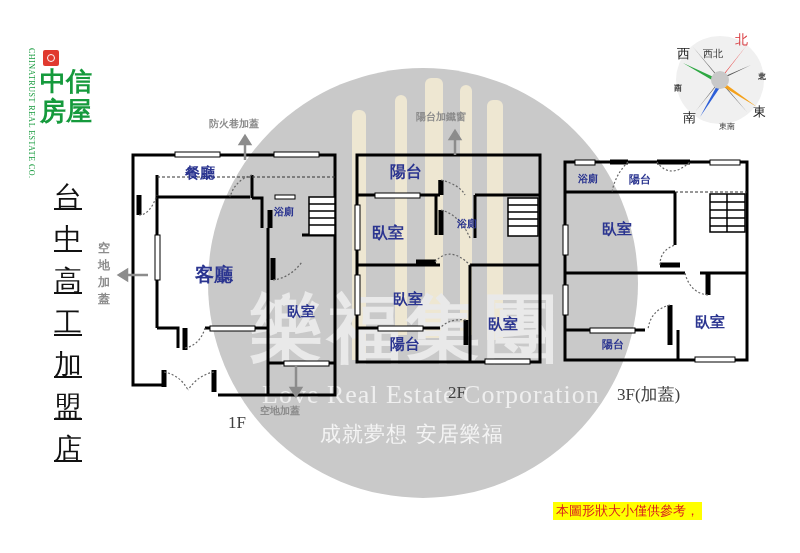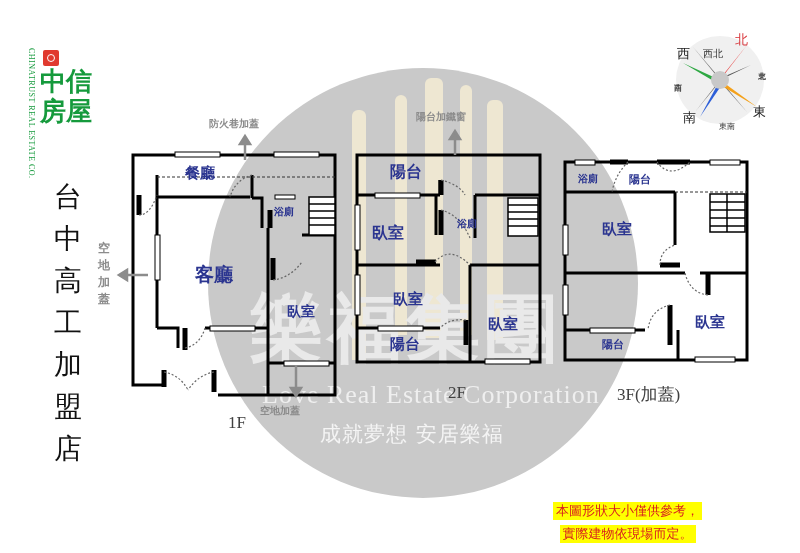--- a/index.html
+++ b/index.html
@@ -7,21 +7,21 @@
   .abs{position:absolute;}
   .wm-circle{position:absolute;left:208px;top:68px;width:430px;height:430px;border-radius:50%;background:#c9c9c9;}
   .wm-bar{position:absolute;background:#f4ecd4;border-radius:6px 6px 0 0;opacity:.85;}
   .wm-big{position:absolute;left:250px;top:280px;font-size:74px;font-weight:bold;color:#e9e9e9;letter-spacing:4px;font-family:"DejaVu Serif",serif;white-space:nowrap;}
   .wm-en{position:absolute;left:262px;top:380px;font-size:26px;color:#efefef;font-family:"Liberation Serif",serif;white-space:nowrap;letter-spacing:1px;}
   .wm-slogan{position:absolute;left:320px;top:420px;font-size:21px;color:#f4f4f4;white-space:nowrap;letter-spacing:1px;}
   .logo-box{position:absolute;left:43px;top:50px;width:16px;height:16px;background:#e03a2f;border-radius:2px;}
   .logo-box::after{content:"";position:absolute;left:4px;top:4px;width:8px;height:8px;border-radius:50%;border:1.5px solid #fff;box-sizing:border-box;}
   .logo-text{position:absolute;left:40px;top:66px;width:62px;color:#159a3c;font-size:26px;line-height:30px;font-weight:bold;}
   .logo-en{position:absolute;left:27px;top:48px;writing-mode:vertical-rl;font-size:8px;color:#159a3c;letter-spacing:0.5px;white-space:nowrap;font-family:"Liberation Serif",serif;}
-  .store-name{position:absolute;left:48px;top:176px;width:40px;font-size:28px;line-height:42px;color:#111;font-family:"DejaVu Serif",serif;text-align:center;}
+  .store-name{position:absolute;left:48px;top:176px;width:40px;font-size:28px;line-height:42px;color:#111;font-family:"DejaVu Serif",serif;text-align:center;text-decoration:underline;}
   .note-gray{color:#8c8c8c;font-size:10px;font-weight:bold;white-space:nowrap;}
   .vnote{position:absolute;left:98px;top:240px;width:14px;font-size:12px;line-height:17px;color:#8c8c8c;font-weight:bold;}
   .room{position:absolute;color:#2b3590;font-weight:bold;white-space:nowrap;}
   .floor{position:absolute;color:#404040;font-size:17px;font-family:"Liberation Serif",serif;white-space:nowrap;}
   .disclaimer{position:absolute;left:553px;top:500px;text-align:center;}
   .disc-line{display:inline-block;background:#ffff00;color:#d81e1e;font-size:13px;padding:0 3px;line-height:18px;font-family:"DejaVu Serif",serif;}
   svg{position:absolute;left:0;top:0;}
   .compass{position:absolute;left:665px;top:25px;width:110px;height:110px;}
   .cmp-label{position:absolute;font-family:"DejaVu Serif",serif;white-space:nowrap;}
 </style>
@@ -229,14 +229,13 @@
 
 <div class="room" style="left:578px;top:172px;font-size:10px;">浴廁</div>
 <div class="room" style="left:629px;top:172px;font-size:11px;">陽台</div>
 <div class="room" style="left:602px;top:220px;font-size:15px;">臥室</div>
 <div class="room" style="left:695px;top:313px;font-size:15px;">臥室</div>
 <div class="room" style="left:602px;top:337px;font-size:11px;">陽台</div>
 <div class="floor" style="left:617px;top:383px;">3F(加蓋)</div>
 
 <div class="disclaimer">
   <div><span class="disc-line">本圖形狀大小僅供參考，</span></div>
-  <div style="margin-top:3px;"><span class="disc-line">實際建物依現場而定。</span></div>
 </div>
 
 </body></html>

